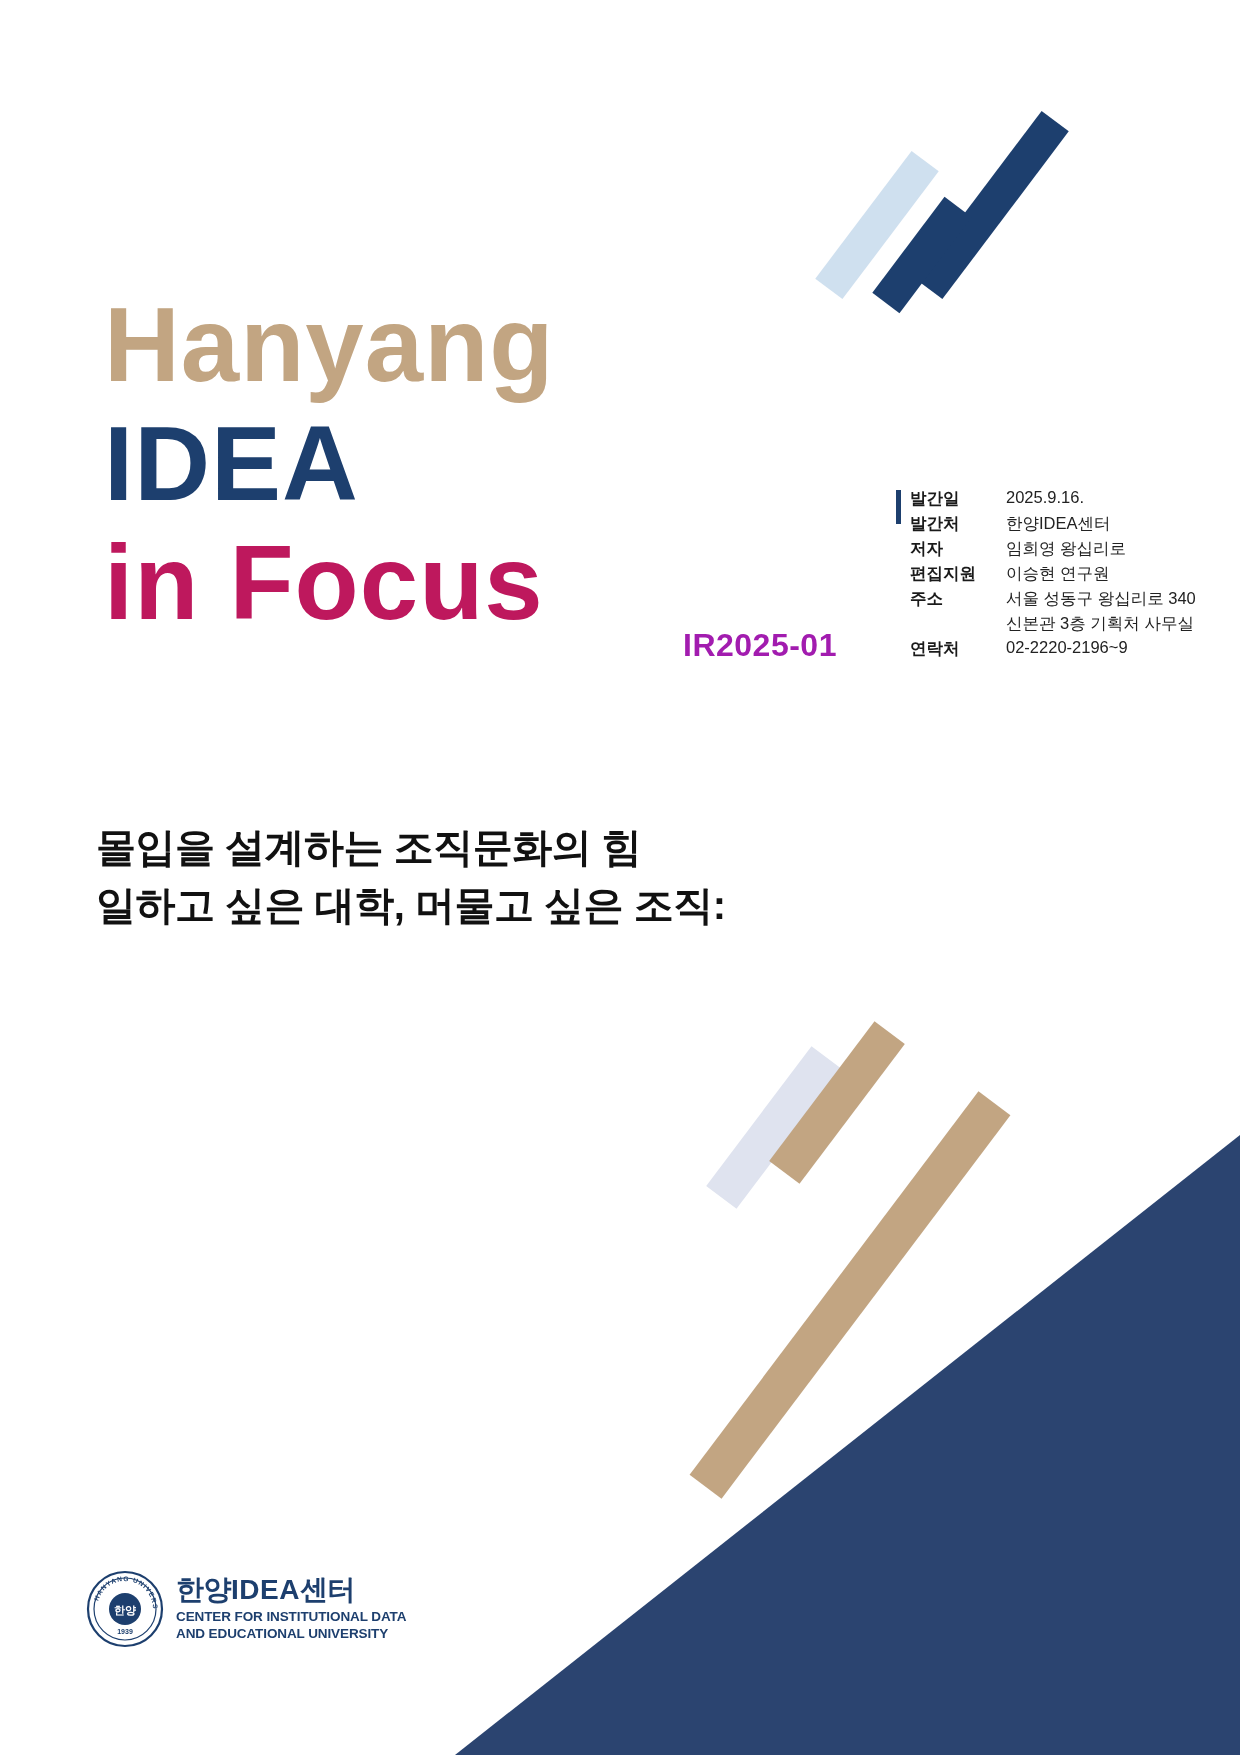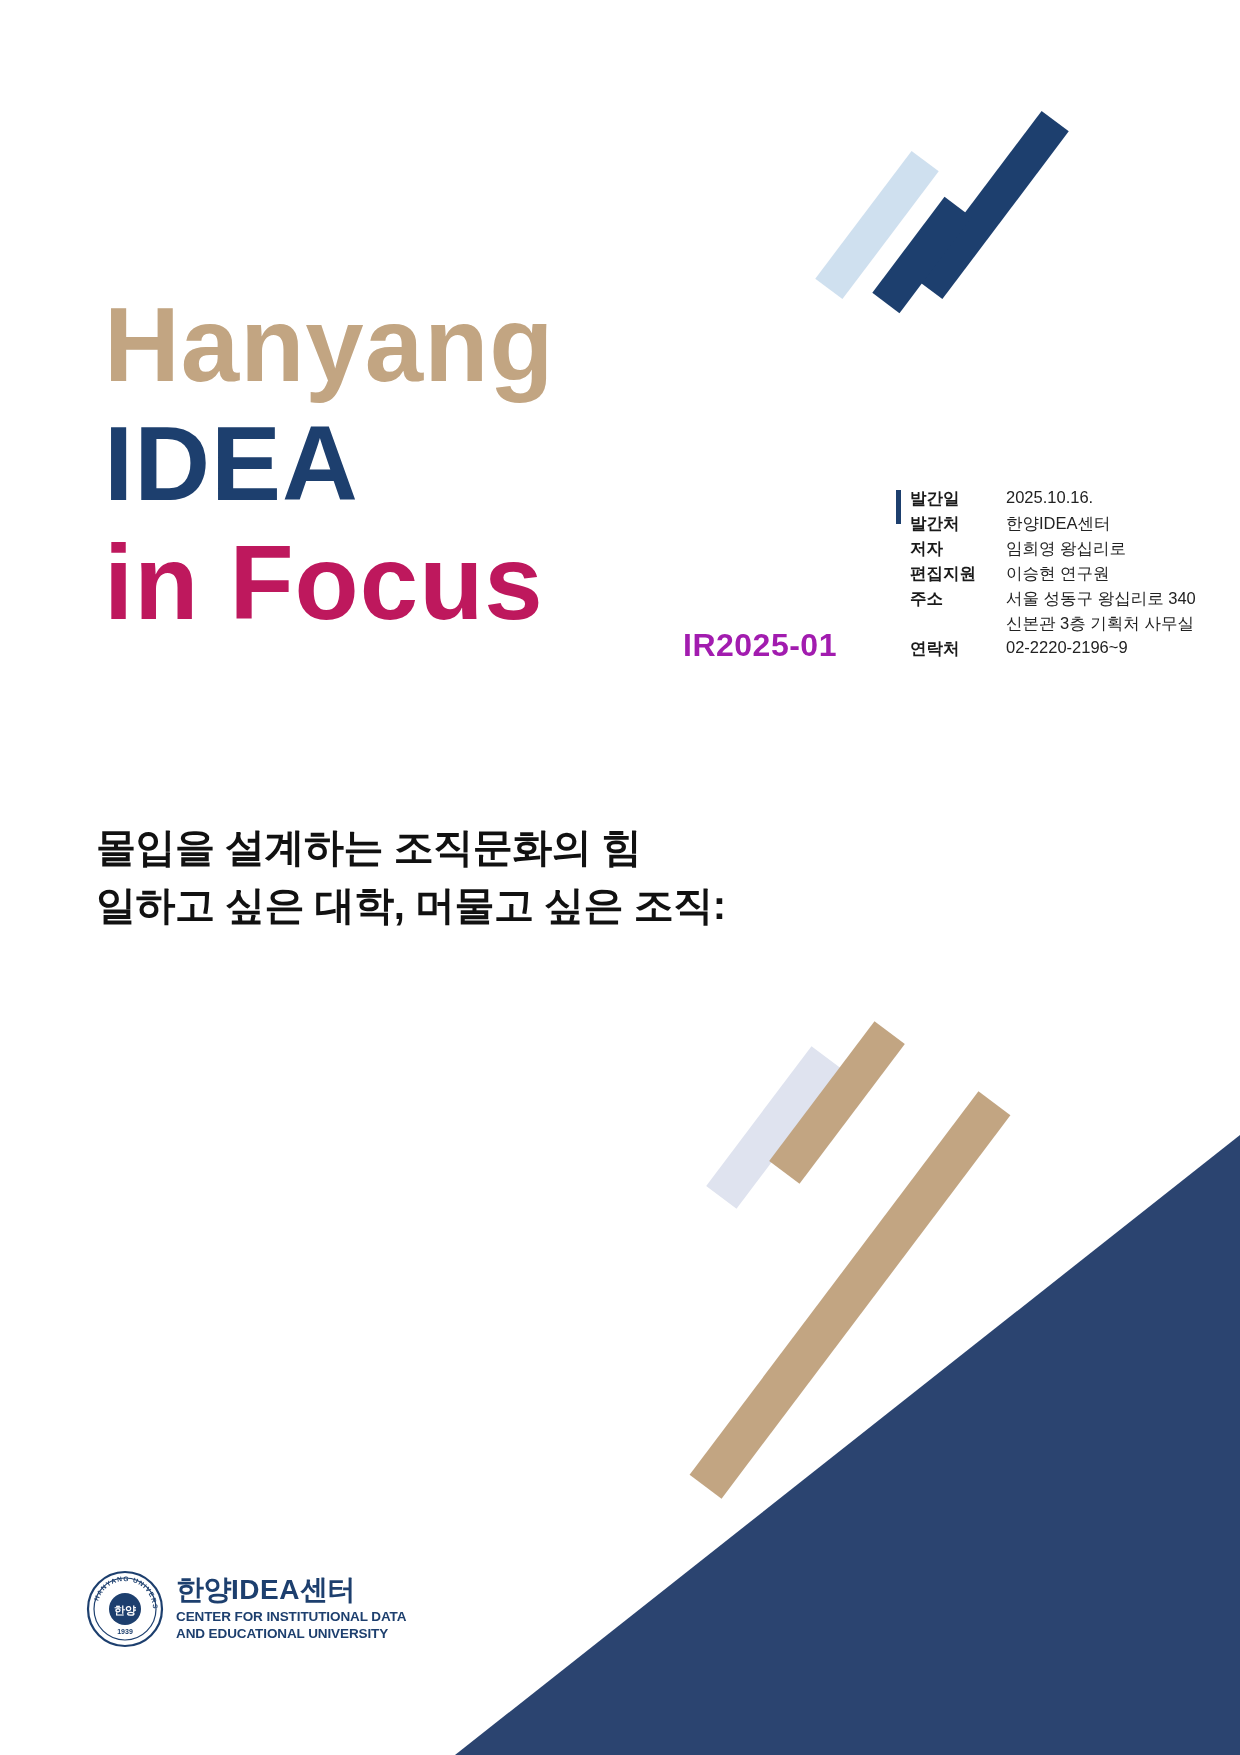--- a/index.html
+++ b/index.html
@@ -212,21 +212,21 @@
     <div class="title-line title-3">in Focus</div>
   </div>
 
   <div class="issue-code">IR2025-01</div>
 
   <div class="meta">
     <div class="meta-bar"></div>
 
     <div class="meta-row">
       <div class="meta-label">발간일</div>
-      <div class="meta-value">2025.10.16.</div>
+      <div class="meta-value">2025.9.16.</div>
     </div>
     <div class="meta-row">
       <div class="meta-label">발간처</div>
       <div class="meta-value">한양IDEA센터</div>
     </div>
     <div class="meta-row">
       <div class="meta-label">저자</div>
       <div class="meta-value">임희영 왕십리로</div>
     </div>
     <div class="meta-row">

